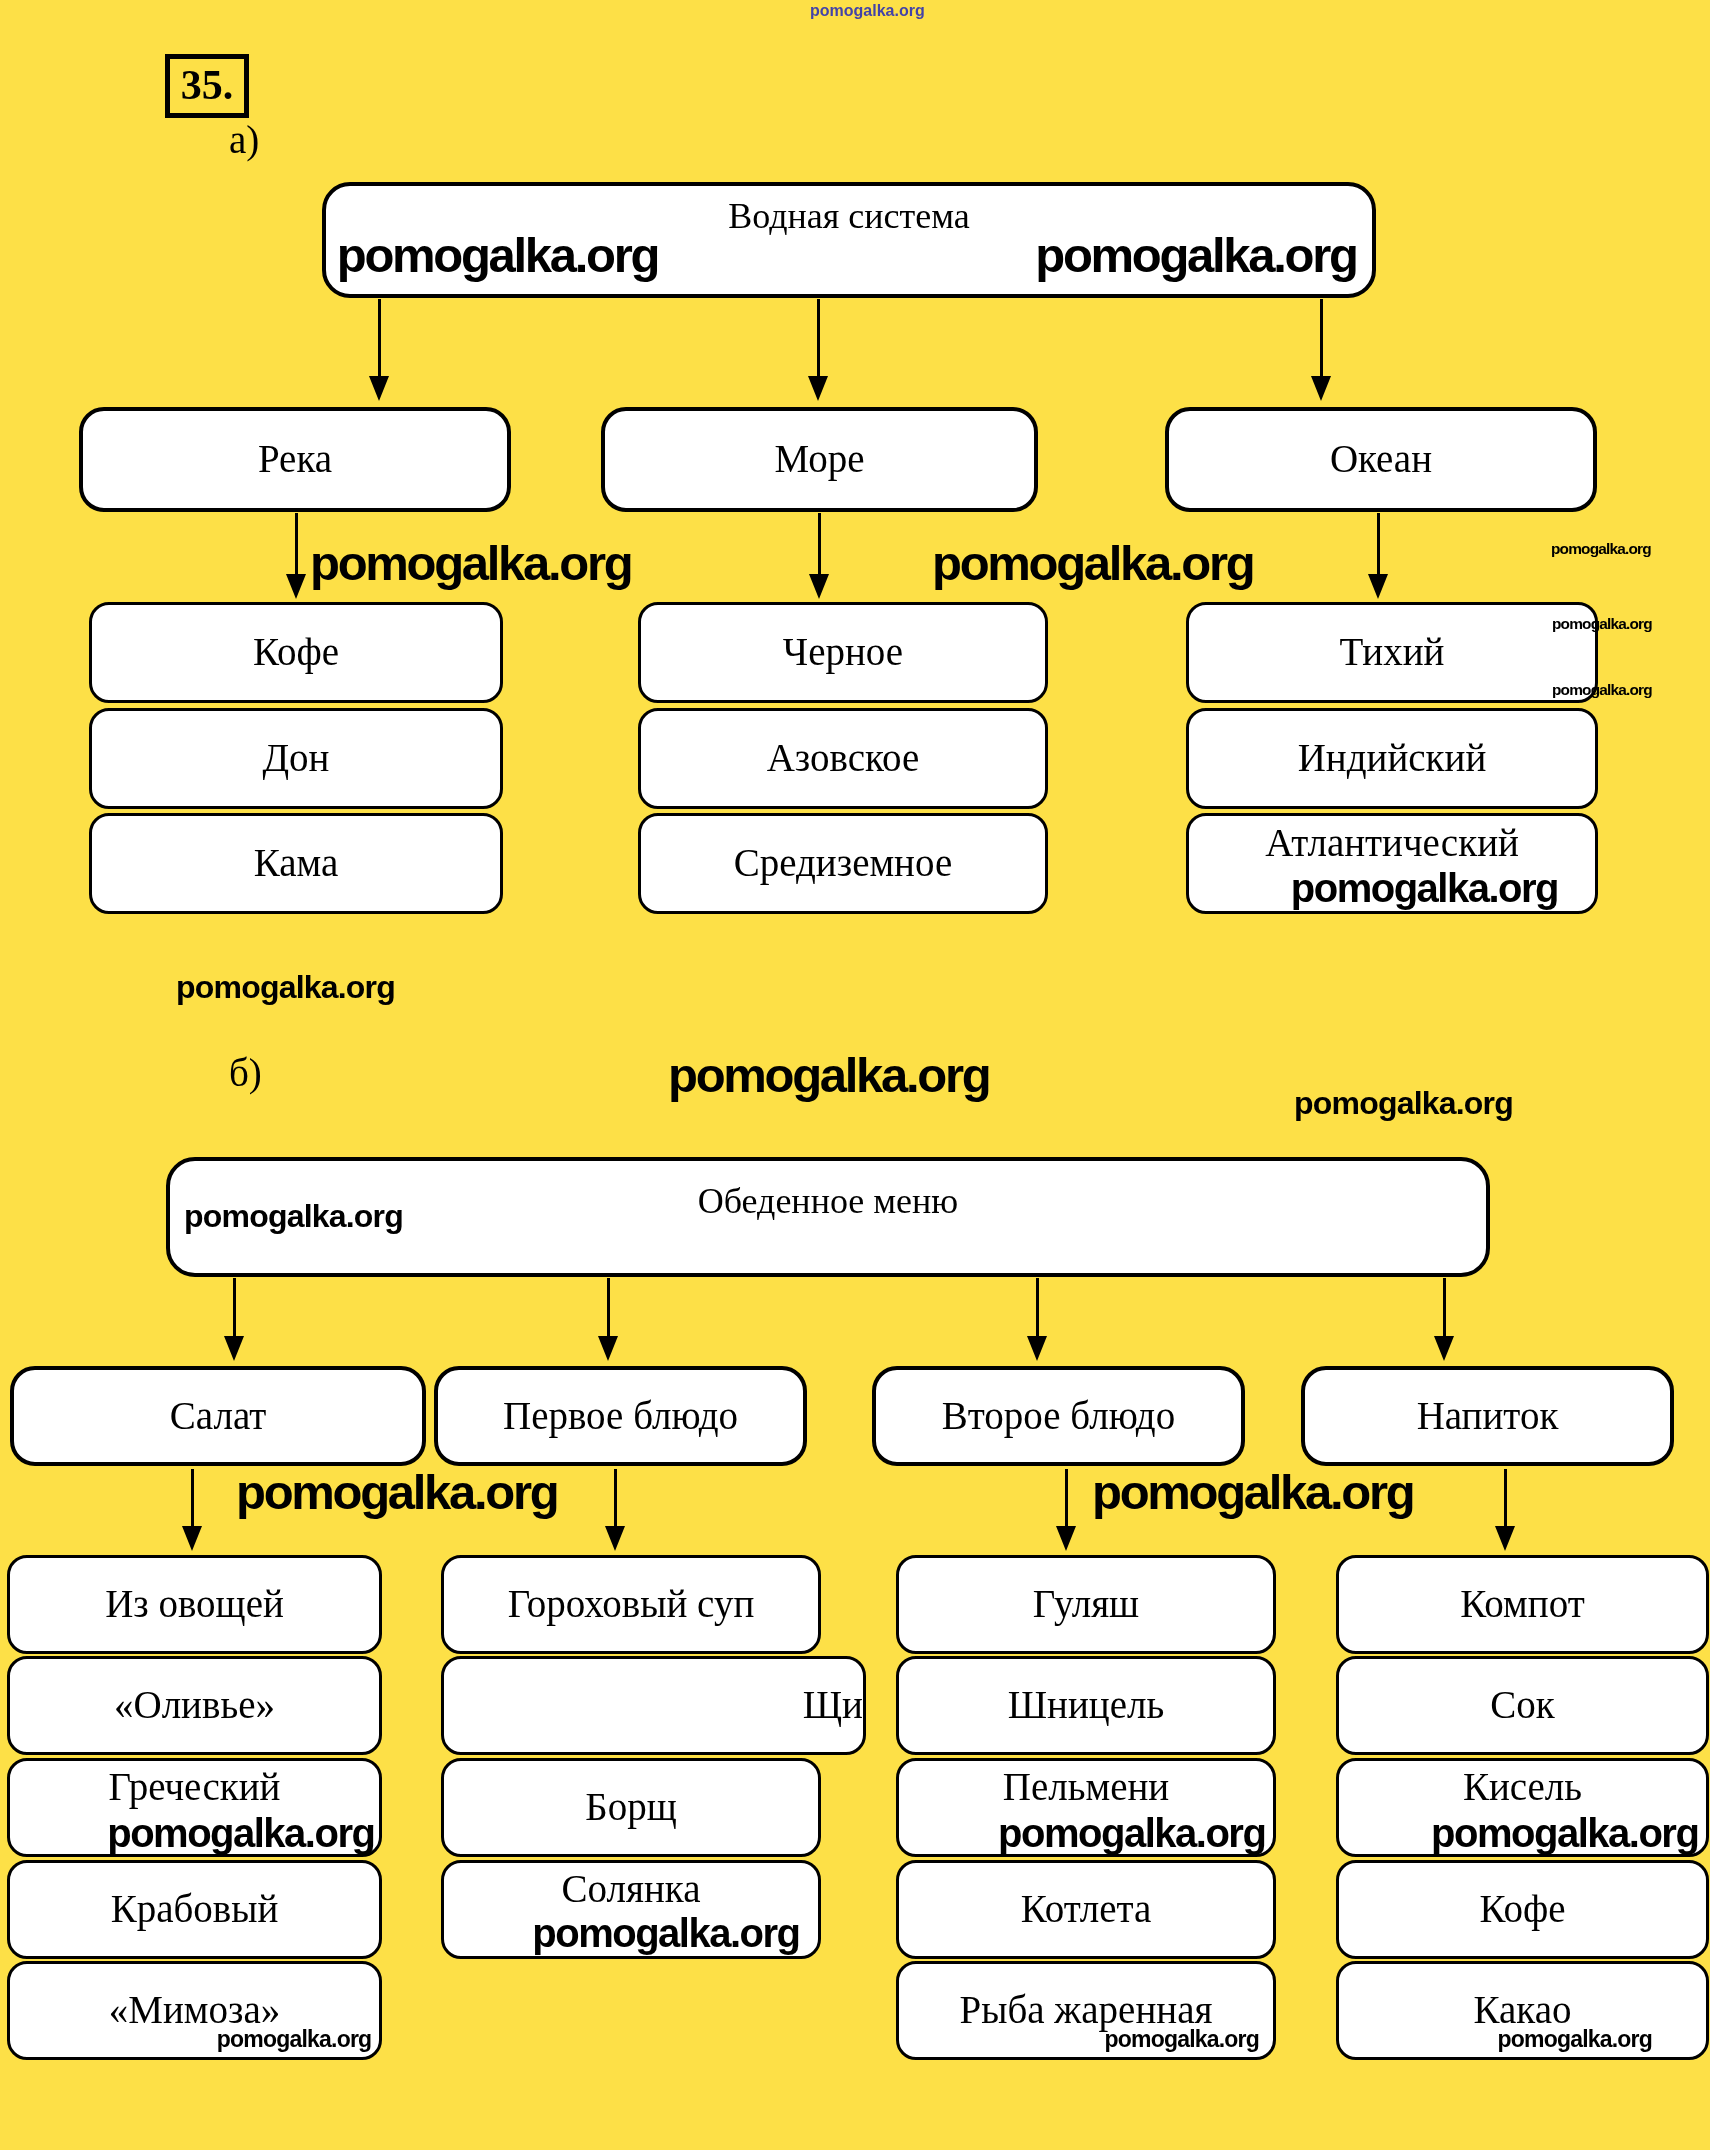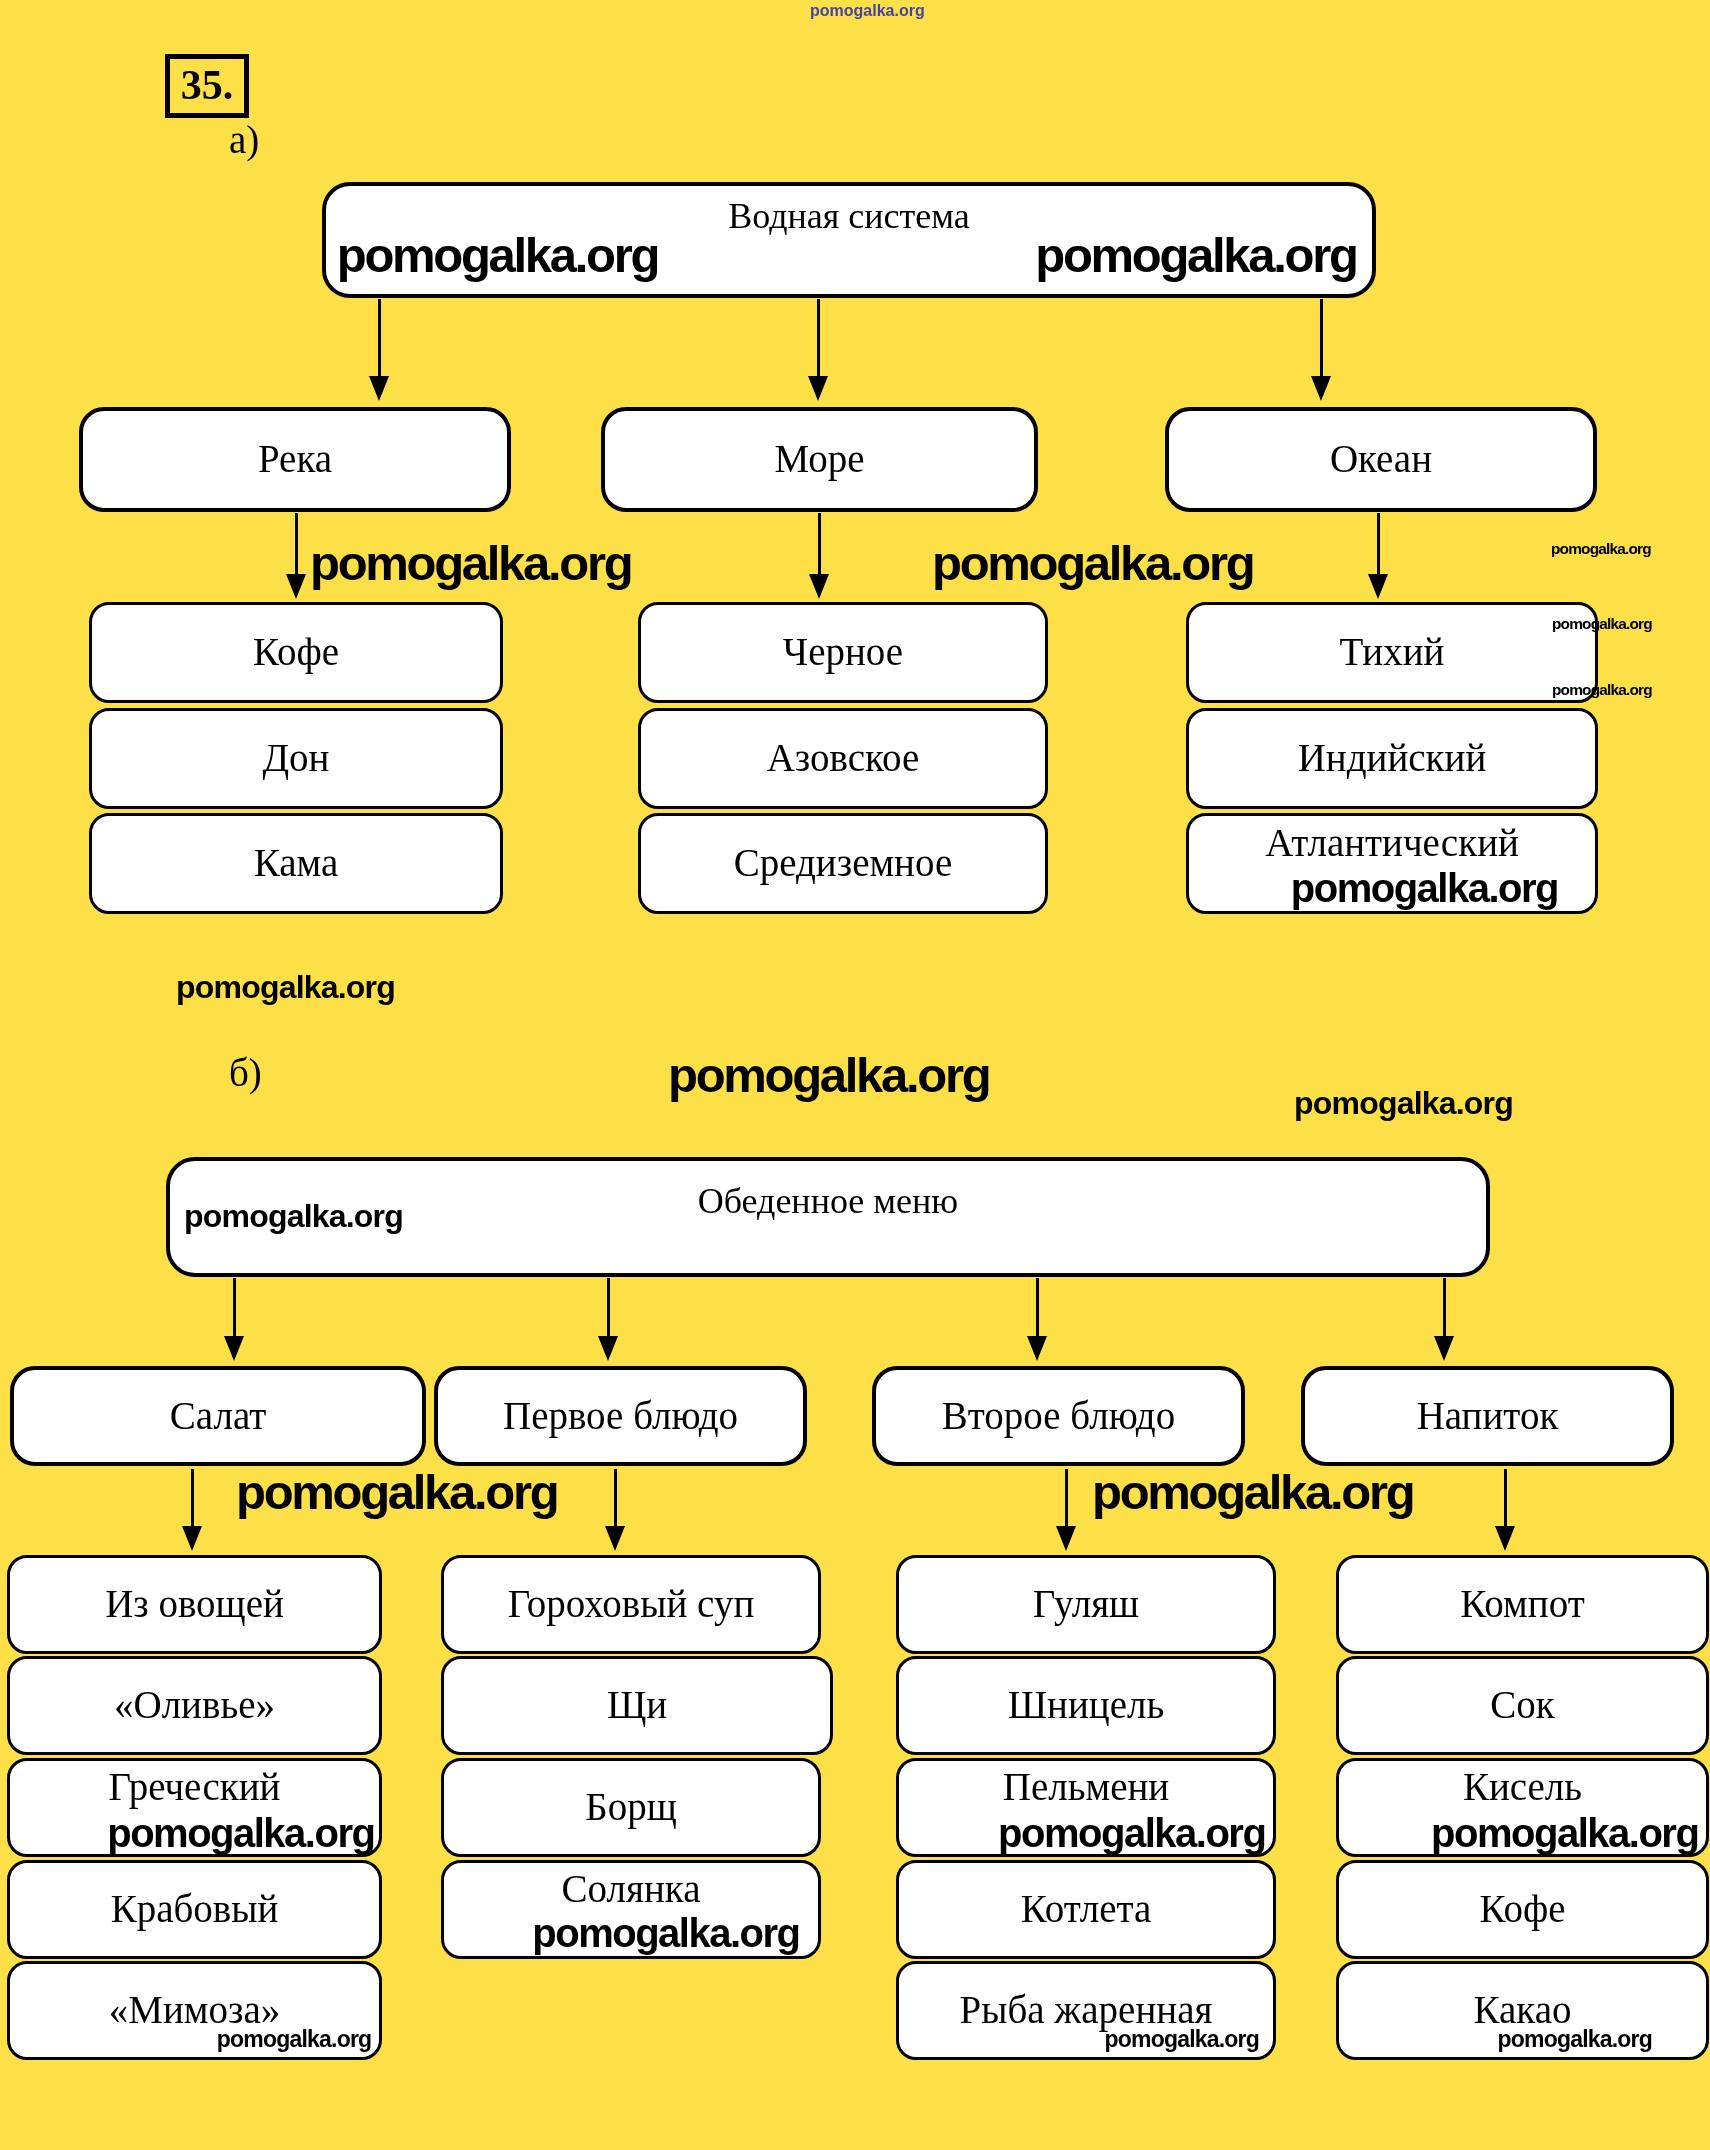--- a/index.html
+++ b/index.html
@@ -241,21 +241,21 @@
     <span class="lbl">Крабовый</span>
   </div>
   <div class="box thin" style="left:7px;top:1961px;width:375px;height:99px;">
     <span class="lbl">«Мимоза»</span>
     <span class="wm wm-smb wm-in" style="right:7.7px;bottom:6.2px;font-weight:600;">pomogalka.org</span>
   </div>
 
   <div class="box thin" style="left:441px;top:1555px;width:380px;height:99px;">
     <span class="lbl">Гороховый суп</span>
   </div>
-  <div class="box thin" style="left:441px;top:1656px;width:392px;height:99px;">
+  <div class="box thin" style="left:441px;top:1656px;width:425px;height:99px;justify-content:flex-end;">
     <span class="lbl">Щи</span>
   </div>
   <div class="box thin" style="left:441px;top:1758px;width:380px;height:99px;">
     <span class="lbl">Борщ</span>
   </div>
   <div class="box thin label-up" style="left:441px;top:1860px;width:380px;height:99px;">
     <span class="lbl">Солянка</span>
     <span class="wm wm-lg wm-in" style="right:18.5px;bottom:3.1px;">pomogalka.org</span>
   </div>
 

